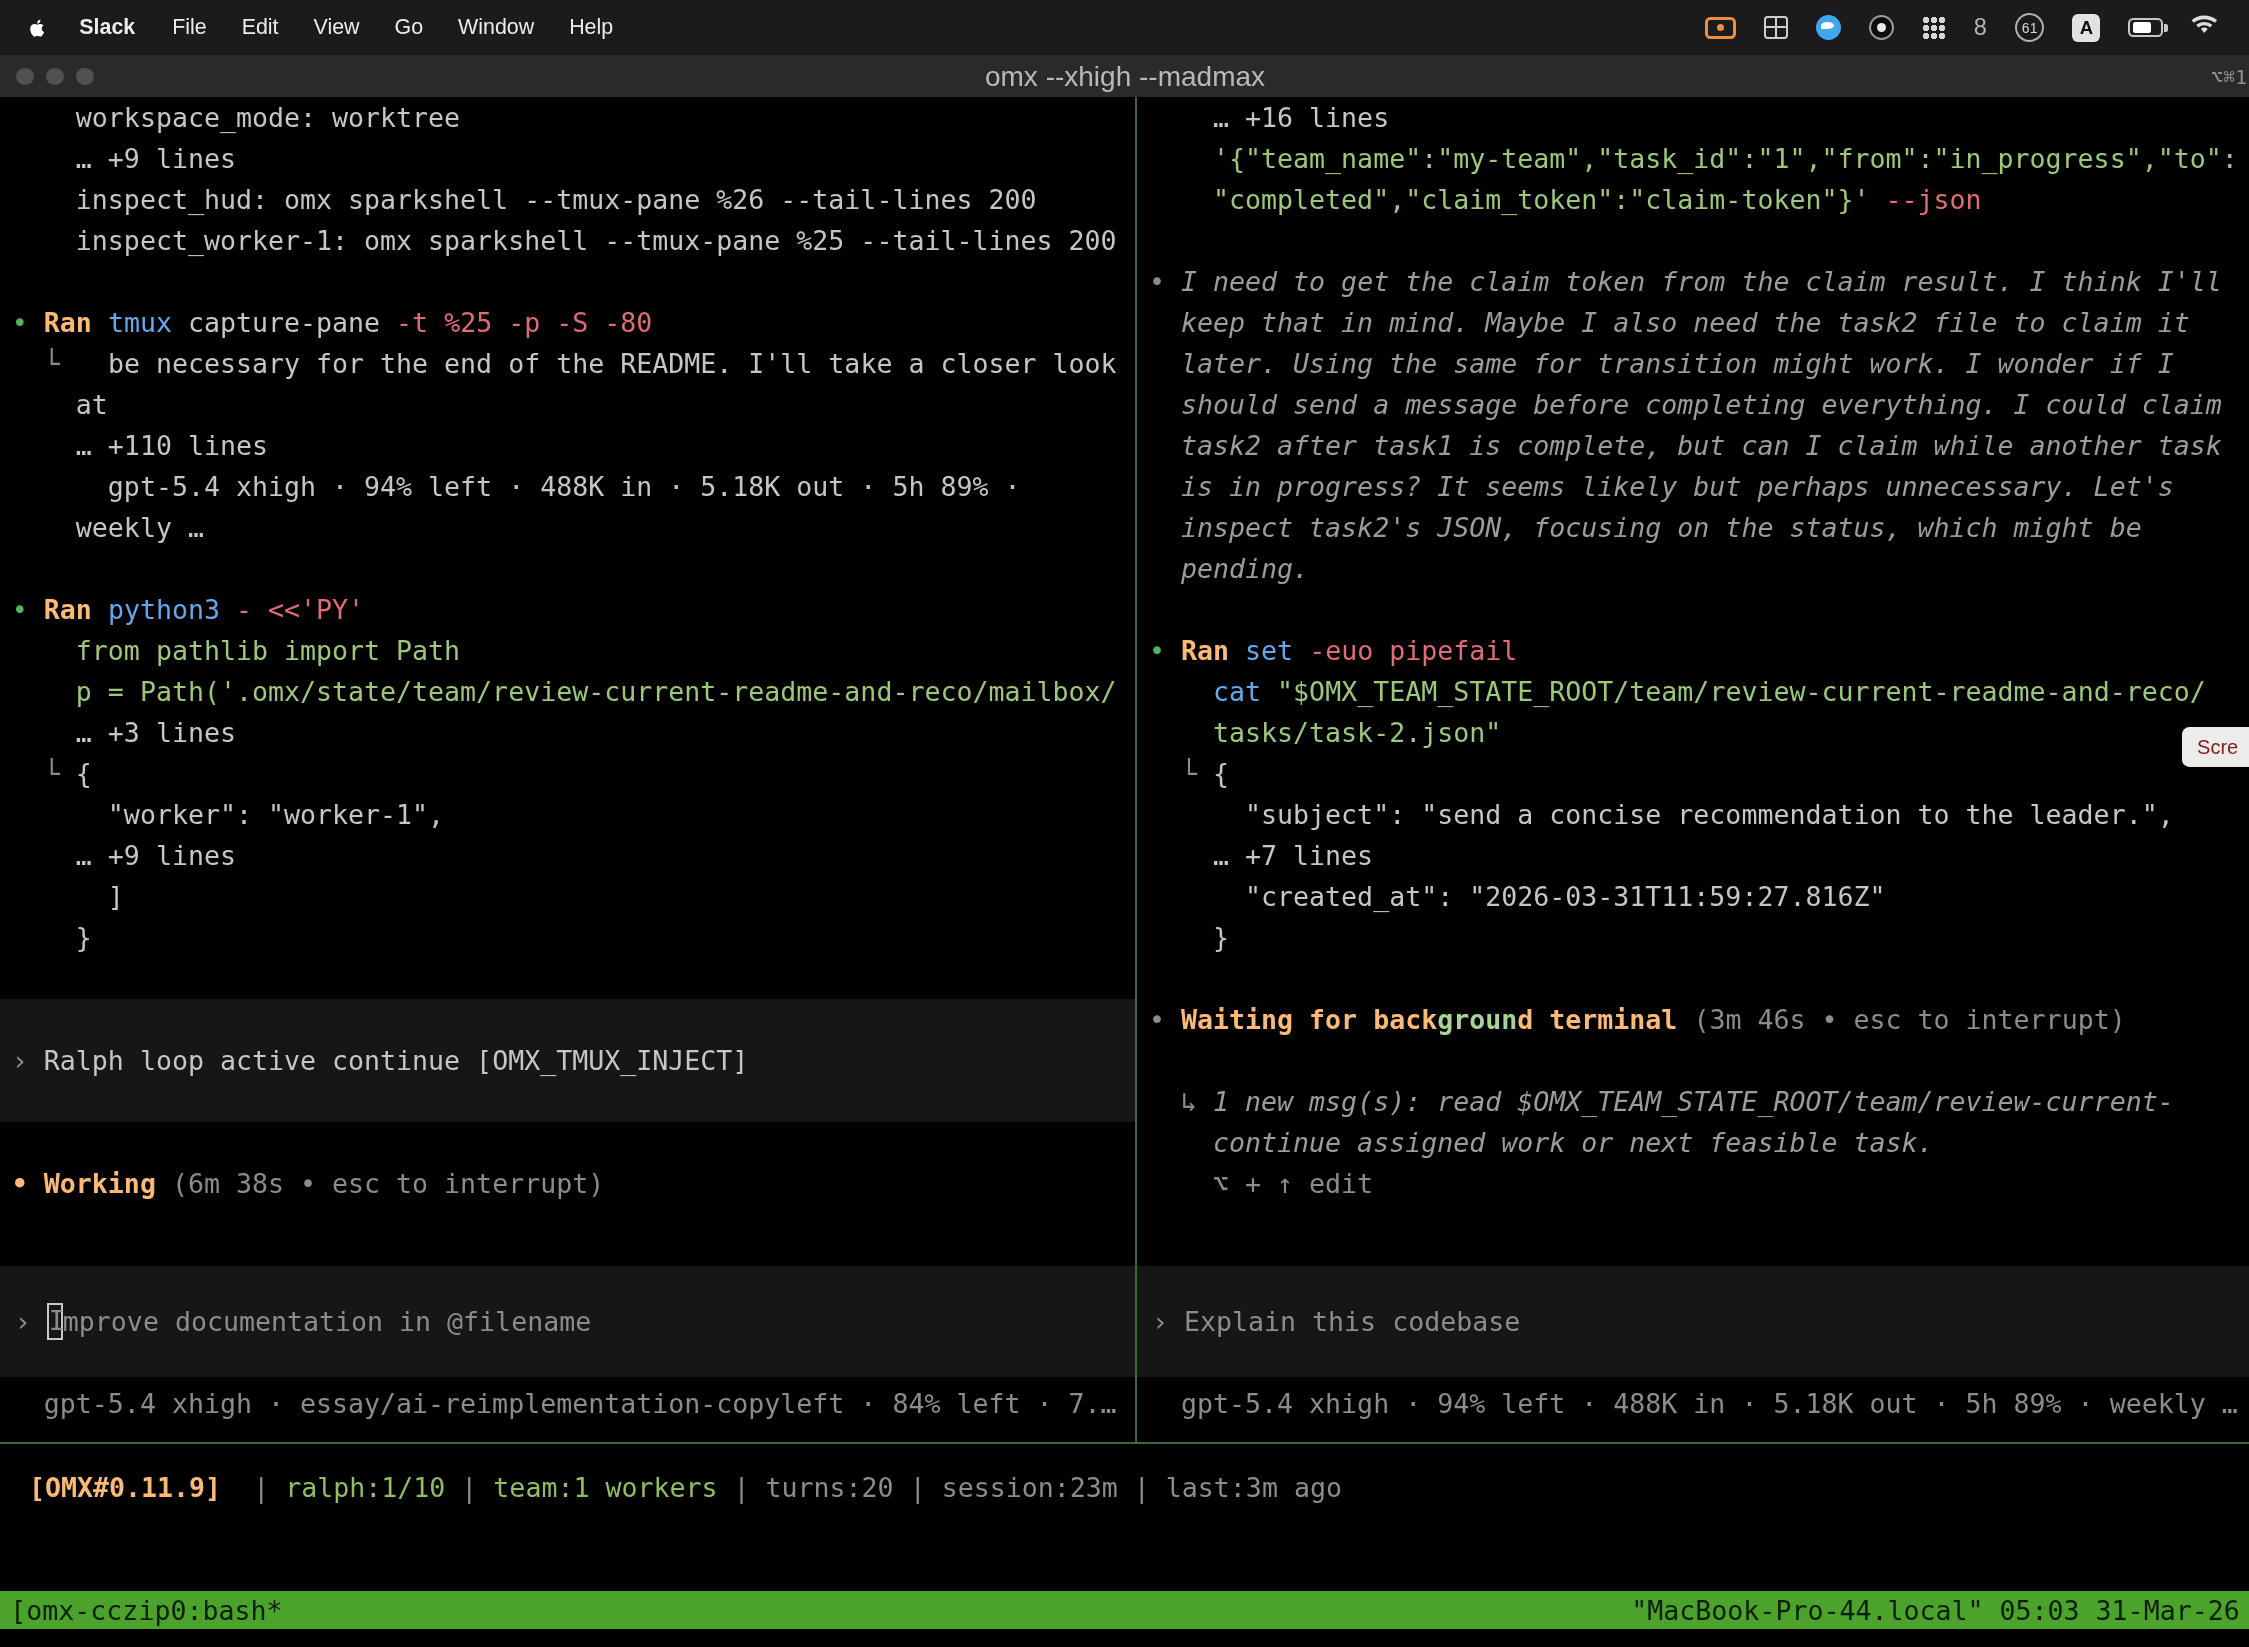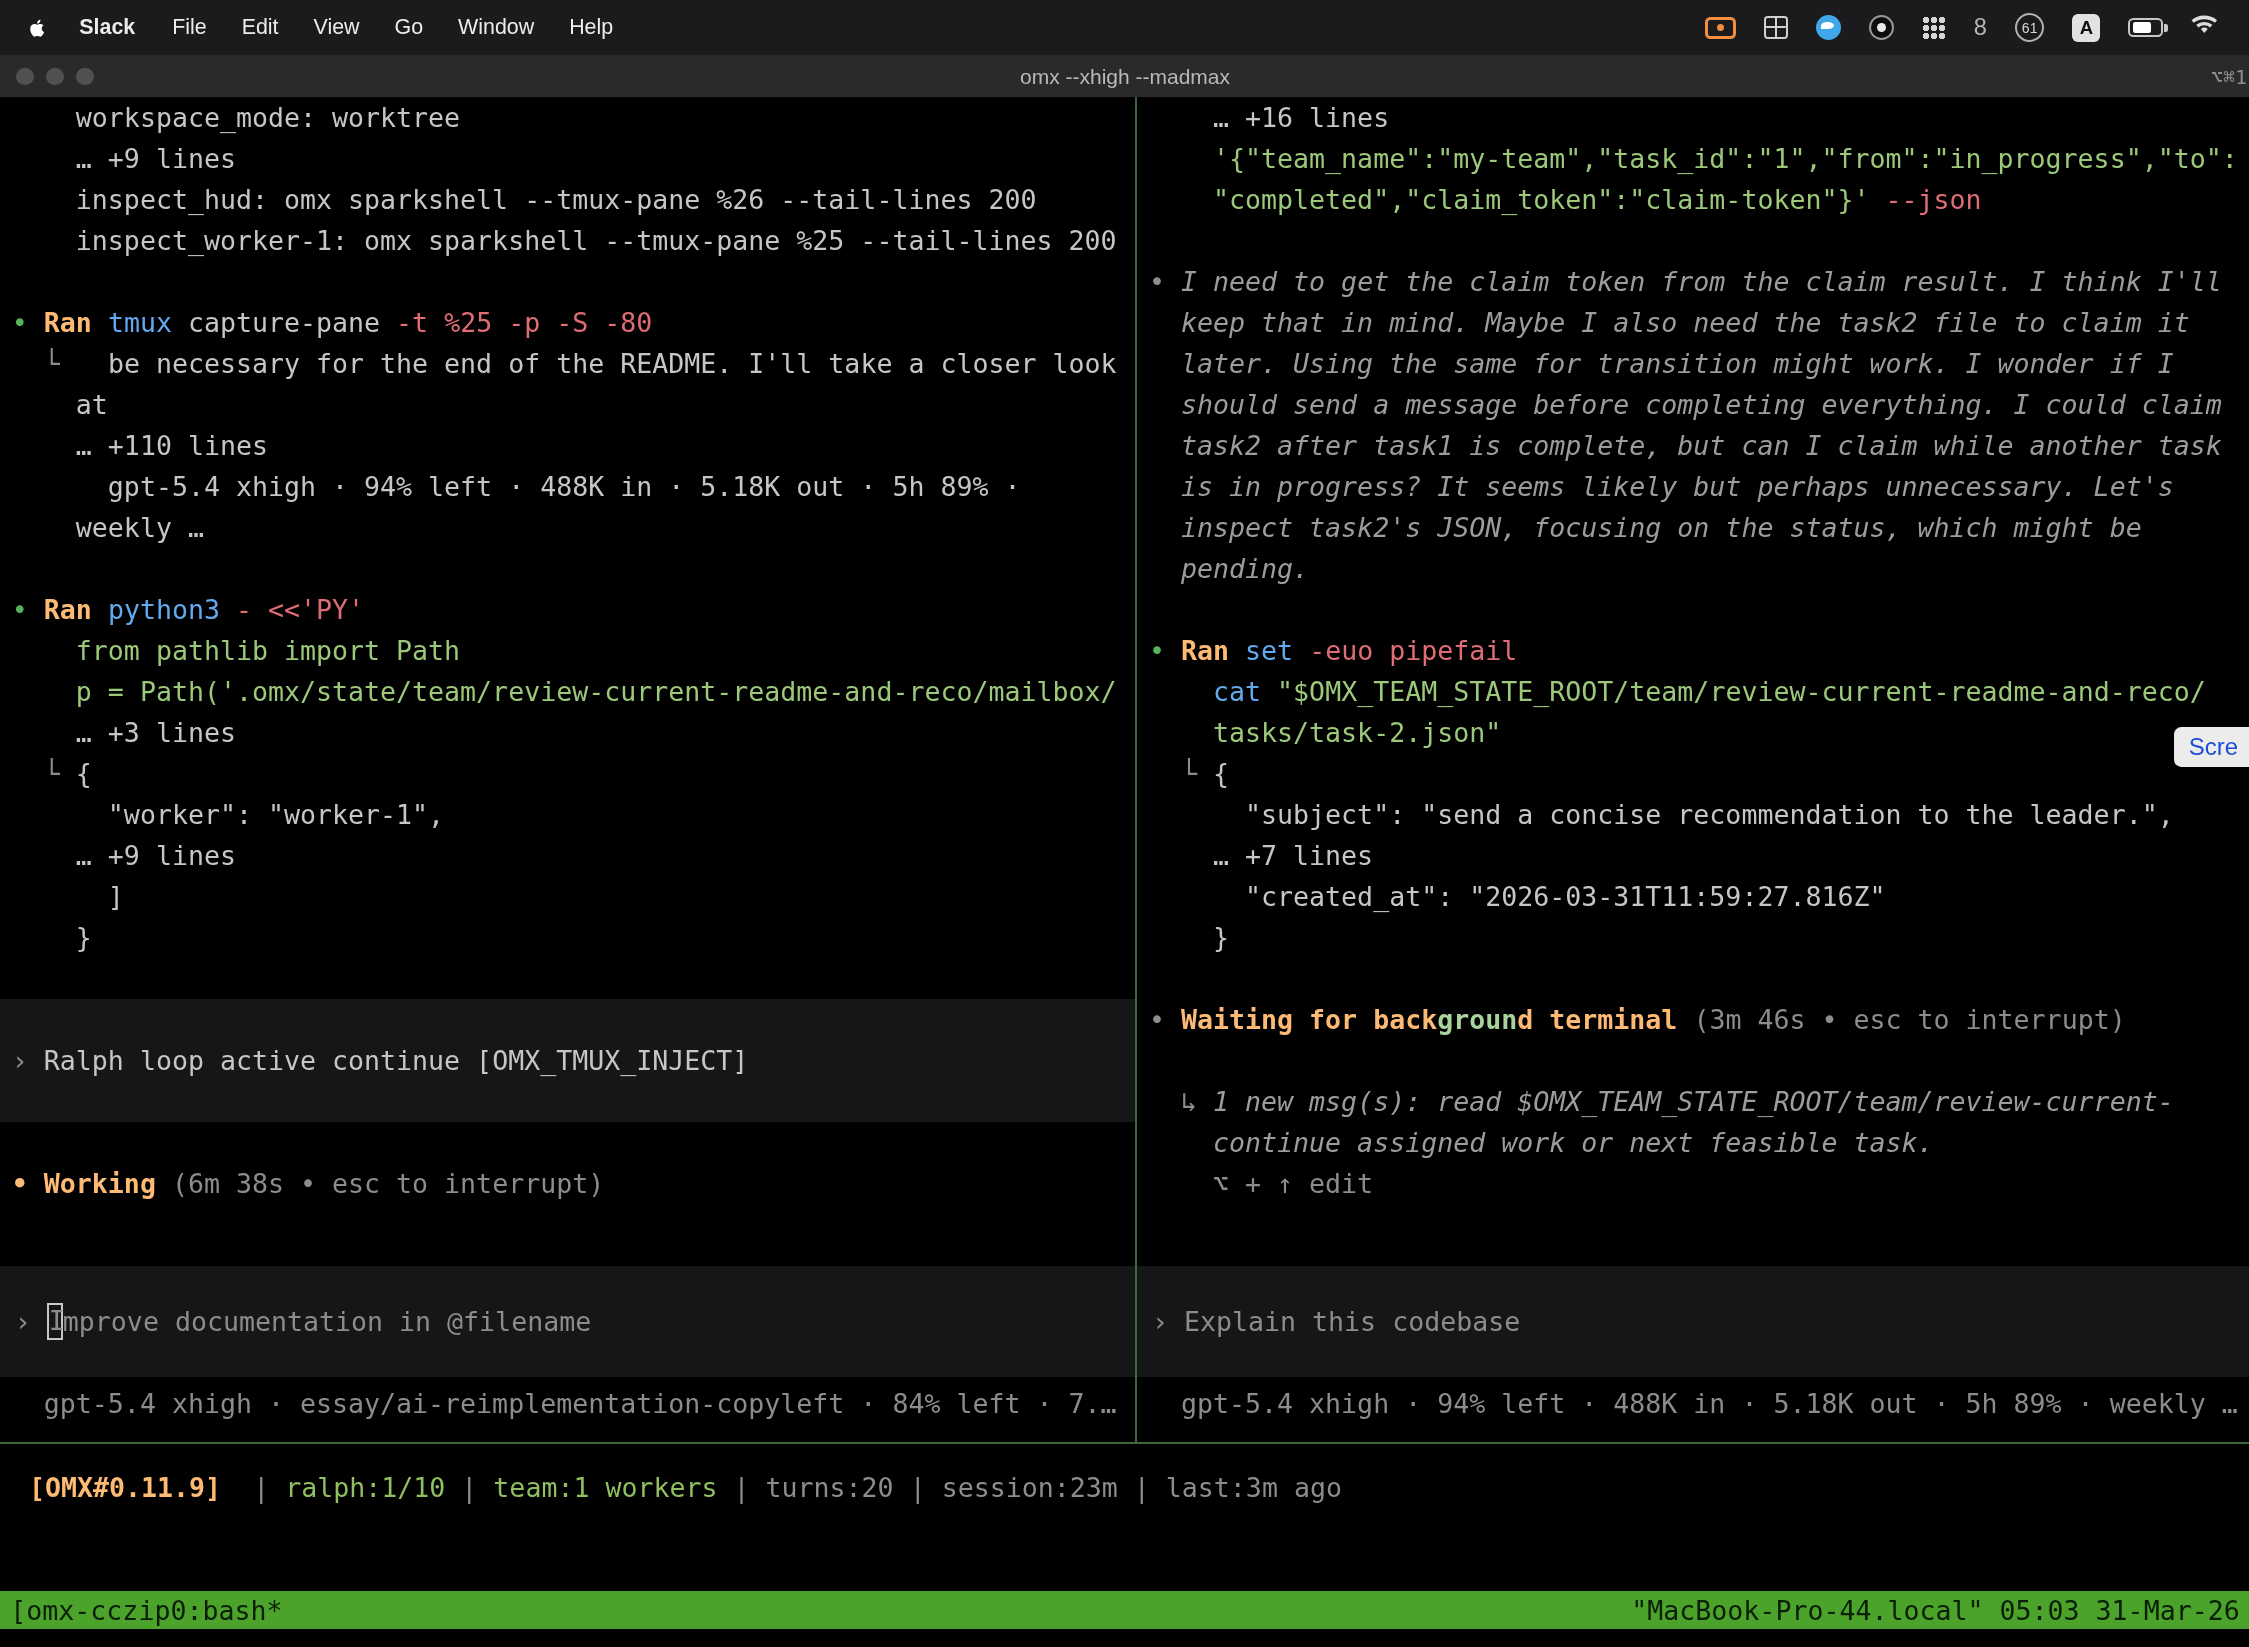--- a/index.html
+++ b/index.html
@@ -33,21 +33,21 @@
             display:flex; align-items:center; justify-content:center; font-weight:bold; font-size:18.5px; }
   .ic-batt { width:35px; height:18.5px; border:2.2px solid #c8c8c8; border-radius:5.2px; position:relative; }
   .ic-batt::after { content:""; position:absolute; right:-6.6px; top:3.7px; width:3.7px; height:8px; background:#c8c8c8; border-radius:0 2.2px 2.2px 0; }
   .ic-batt .fill { position:absolute; left:2.2px; top:2.2px; bottom:2.2px; width:58%; background:#fff; border-radius:2.2px; }
 
   
   .titlebar { position:absolute; top:55px; left:0; right:0; height:43px; background:#2a2a2c;
               display:flex; align-items:center; }
   .traffic { display:flex; gap:12.5px; margin-left:16px; z-index:2; }
   .traffic span { width:17.7px; height:17.7px; border-radius:50%; background:#515153; }
-  .wtitle { position:absolute; left:0; right:0; text-align:center; color:#b9b9bb; font-size:21px;
+  .wtitle { position:absolute; left:0; right:0; text-align:center; color:#b9b9bb; font-size:28px;
             font-family:"Liberation Sans","DejaVu Sans",sans-serif; }
   .tb-hint { margin-left:auto; margin-right:3px; color:#8e8e90; font-size:20px; z-index:2; }
 
   
   .term { position:absolute; top:97px; left:0; width:2250px; height:1345px; display:flex; background:#000; }
   .pane { height:100%; display:flex; flex-direction:column; overflow:hidden; font-size:26.6px; }
   .pane.left { width:1135px; }
   .pane.right { flex:1; }
   .divider-v { width:2.2px; height:100%; background:#3c663c; }
   .hline { position:absolute; top:1442px; left:0; right:0; height:2.2px; background:#3c663c; }
@@ -74,22 +74,22 @@
 
   
   .omx-status { position:absolute; top:1445px; left:0; right:0; height:84px; display:flex; align-items:center;
                 font-size:26.6px; white-space:pre; padding-left:29px; }
 
   
   .tmux-bar { position:absolute; left:0; right:0; bottom:19px; height:38px; background:#4ba32c; color:#0a1f05;
               display:flex; align-items:center; justify-content:space-between; font-size:26.6px; padding:0 10.3px; white-space:pre; }
 
   
-  .overlay { position:absolute; top:727px; right:0; height:40px; background:#ececea; color:#1d4ed8;
-             font-family:"Liberation Sans","DejaVu Sans",sans-serif; font-size:24px; display:flex; align-items:center;
+  .overlay { position:absolute; top:727px; right:0; height:40px; background:#ececea; color:#7f1d1d;
+             font-family:"Liberation Sans","DejaVu Sans",sans-serif; font-size:20px; display:flex; align-items:center;
              padding:0 11.8px 0 14.8px; border-radius:7.4px 0 0 7.4px; box-shadow:0 2.2px 8.9px rgba(0,0,0,.55); z-index:5; }
 </style>
 </head>
 <body>
 
 <div id="root">
 
   <div class="menubar">
     <span class="apple-logo">
       <svg viewBox="0 0 24 24" width="22" height="22">

